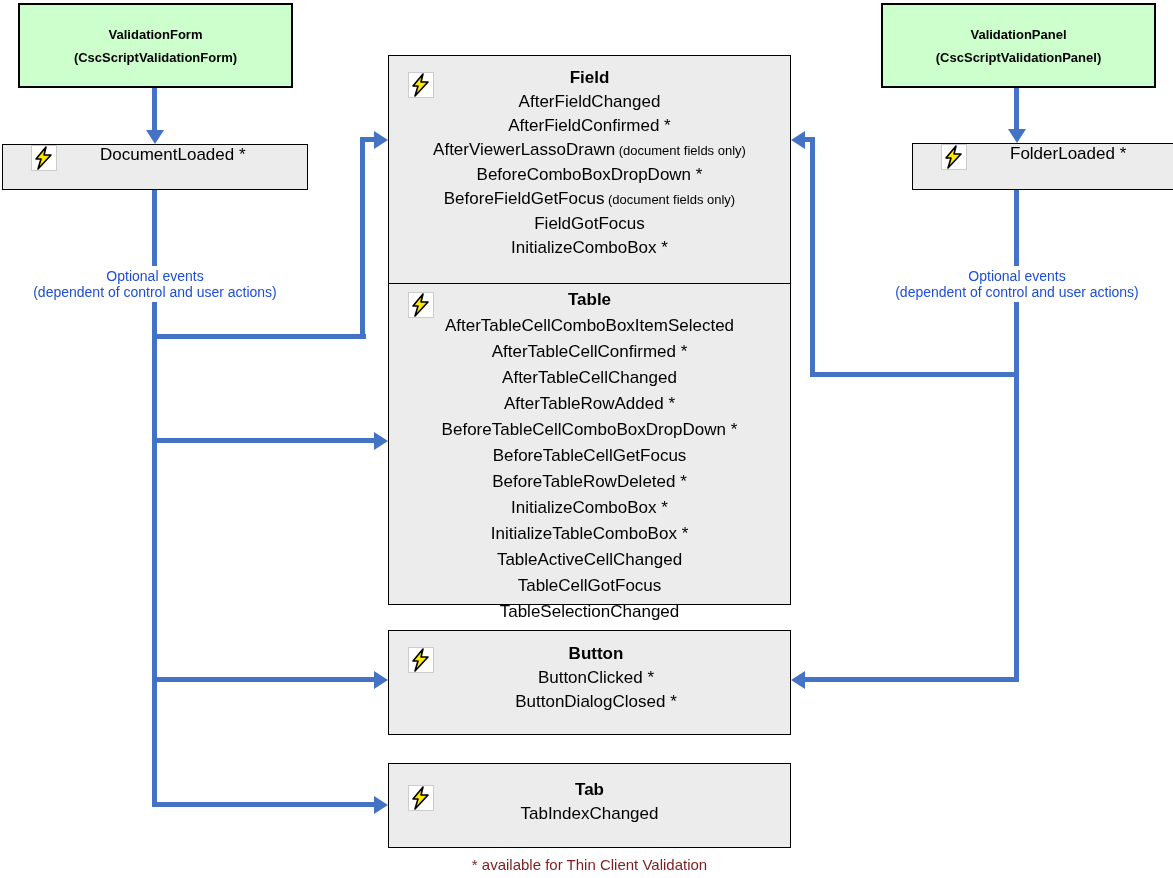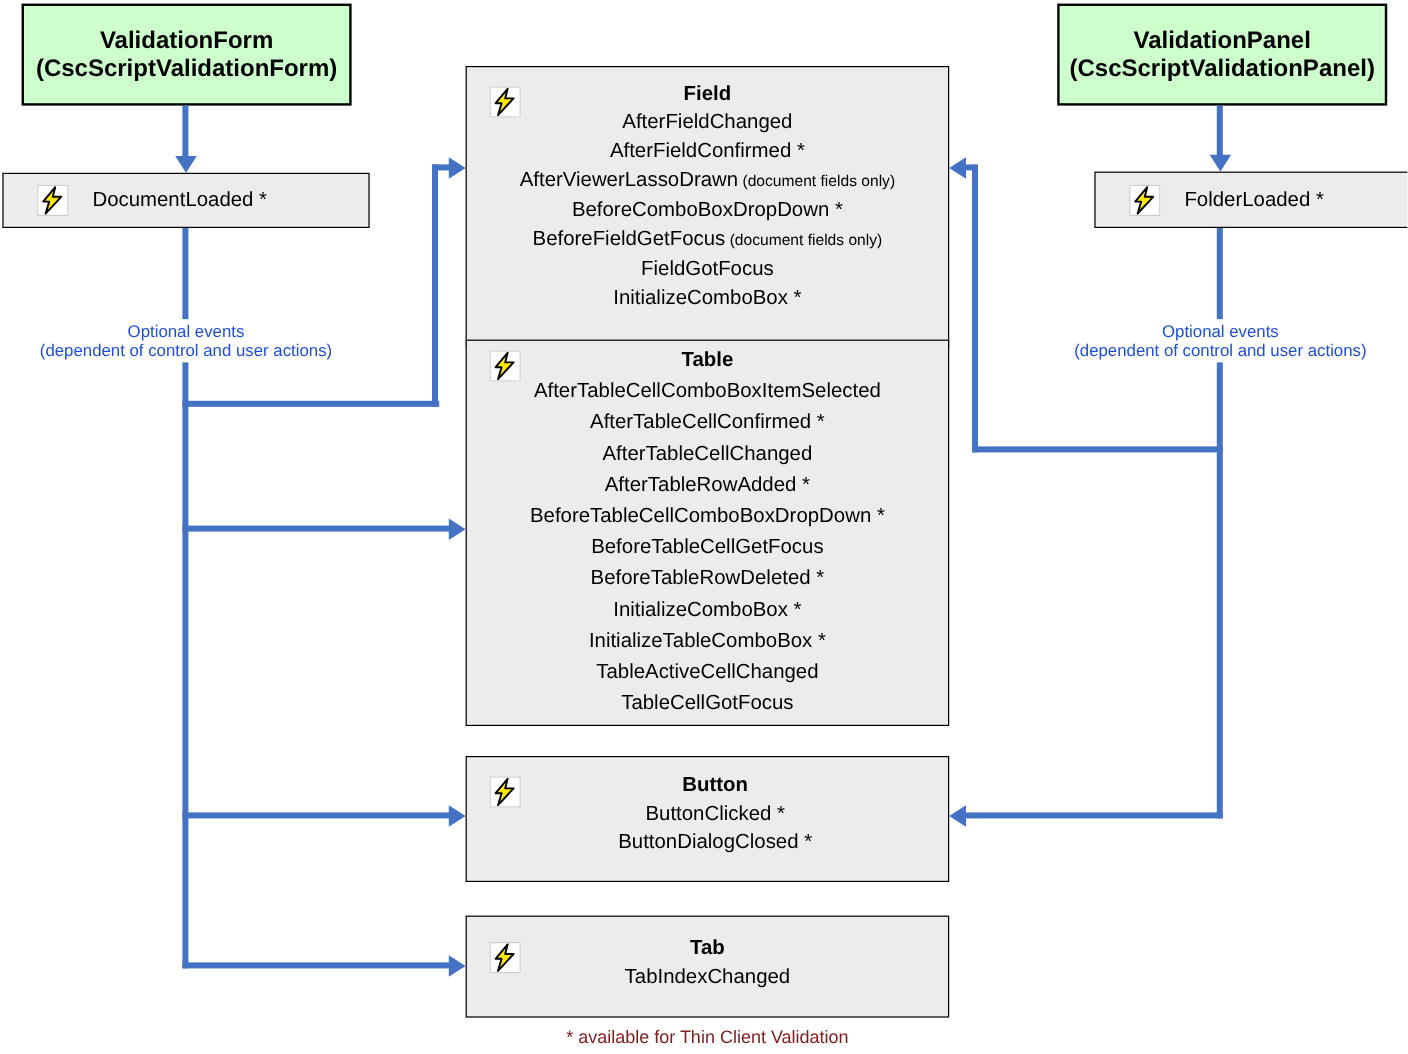--- a/index.html
+++ b/index.html
@@ -3,24 +3,24 @@
 <meta charset="utf-8">
 <style>
   html,body { margin:0; padding:0; background:#fff; }
   #canvas {
     position:relative; width:1173px; height:878px; background:#fff;
     font-family:"Liberation Sans", sans-serif; color:#000; overflow:hidden;
   }
   .box { position:absolute; box-sizing:border-box; }
   .green-box {
     background:var(--green,#ccffcc); border:2px solid var(--border,#000);
-    text-align:center; font-weight:bold; font-size:20px; line-height:23px; padding-top:18px;
+    text-align:center; font-weight:bold; font-size:13px; line-height:23px; padding-top:18px;
   }
   .gray-box { background:var(--gray,#ececec); border:1px solid var(--border,#000); }
-  .loader-box { display:flex; align-items:center; font-size:17px; }
+  .loader-box { display:flex; font-size:17px;gap:23px; }
   .loader-box .licon { margin-left:28px; margin-right:20px; flex:0 0 auto; }
   .event-box { text-align:center; font-size:17px; line-height:24px; }
   .event-box .ebox-title { font-weight:bold; }
   .note { font-size:13px; }
   .bolt-icon { position:absolute; left:19px; top:16px; }
   .h-seg { position:absolute; height:5px; background:var(--blue,#4472c4); }
   .v-seg { position:absolute; width:5px; background:var(--blue,#4472c4); }
   .head-right { position:absolute; width:0; height:0;
     border-top:9px solid transparent; border-bottom:9px solid transparent;
     border-left:14px solid var(--blue,#4472c4); }
@@ -93,20 +93,21 @@
         <div>AfterTableCellConfirmed *</div>
         <div>AfterTableCellChanged</div>
         <div>AfterTableRowAdded *</div>
         <div>BeforeTableCellComboBoxDropDown *</div>
         <div>BeforeTableCellGetFocus</div>
         <div>BeforeTableRowDeleted *</div>
         <div>InitializeComboBox *</div>
         <div>InitializeTableComboBox *</div>
         <div>TableActiveCellChanged</div>
         <div>TableCellGotFocus</div>
+        <div>TableSelectionChanged</div>
       </div>
   </div>
 
   <div class="box gray-box event-box" style="left:388px; top:630px; width:403px; height:105px; padding-top:11px;padding-left:13px;">
     <svg class="bolt-icon" width="26" height="26" viewBox="0 0 26 26">
       <rect x="0.5" y="0.5" width="25" height="25" fill="#ffffff" stroke="#cccccc"></rect>
       <polygon points="15,2 5,14 10,14 7,24 20,10 13,10" fill="#ffe800" stroke="#000" stroke-width="1.6" stroke-linejoin="round"></polygon>
     </svg>
     <div class="ebox-title">Button</div>
     <div>

